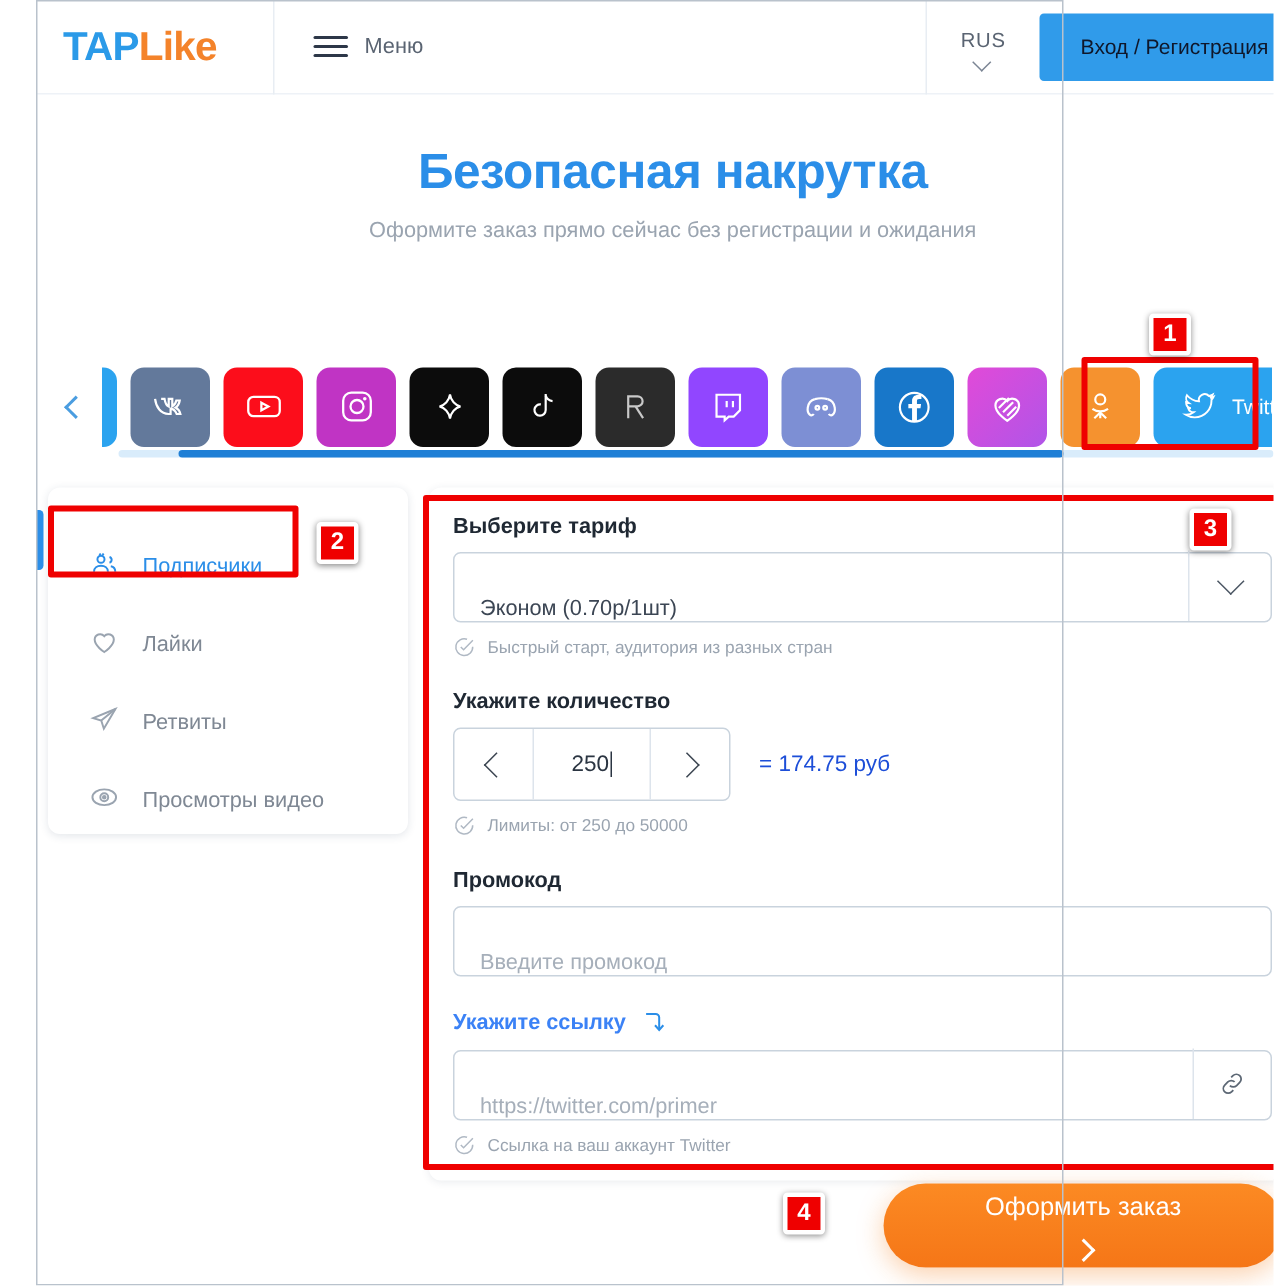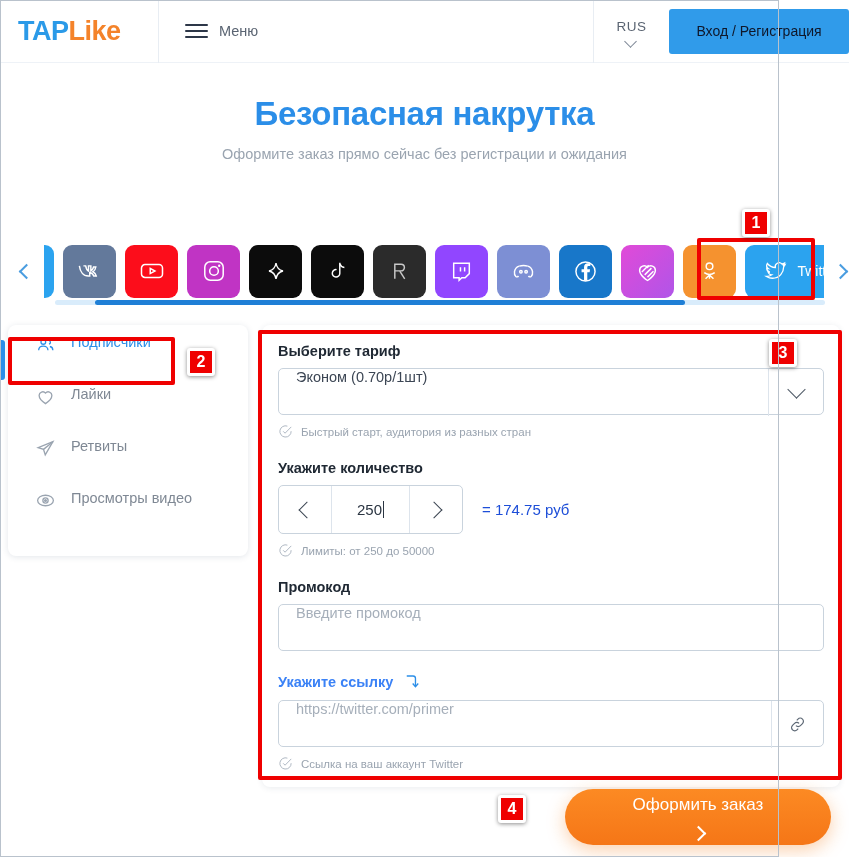--- a/index.html
+++ b/index.html
@@ -2,21 +2,21 @@
 <html lang="ru"><head>
 <meta charset="utf-8">
 <style>
   * { box-sizing: border-box; margin: 0; padding: 0; }
   html, body {
     width: 849px; height: 857px;
     font-family: "Liberation Sans", sans-serif;
     background: #ffffff;
     overflow: hidden;
   }
-  .page { position: relative; width: 779px; height: 857px; background:#fff; }
+  .page { position: relative; width: 685px; height: 857px; background:#fff;margin-left:24px; }
 
   
   .header {
     position: absolute; top:0; left:0; width:849px; height:63px;
     background:#ffffff; display:flex; align-items:center;
     border-bottom:1px solid #eef2f7;
   }
   .logo-wrap {
     width:159px; height:63px; display:flex; align-items:center;
     justify-content:flex-start; padding-left:18px;
@@ -110,21 +110,21 @@
   }
 
   
   .sidebar {
     position:absolute; left:8px; top:325px; width:240px;
     background:#fff; border-radius:8px;
     box-shadow:0 1px 6px rgba(40,60,90,0.13);
     padding:9px 0 14px 0;
   }
   .side-item {
-    position:relative; height:52px; display:flex; align-items:flex-start;
+    position:relative; height:52px; display:flex; align-items:flex-end;
     gap:14px; padding-left:26px; cursor:pointer;
   }
   .side-item .sicon { width:23px; display:flex; justify-content:center; color:#9aa4b0; }
   .side-item .slabel { font-size:14.5px; color:#7f8894; }
   .side-item.active .sicon { color:#2b8ee8; }
   .side-item.active .slabel { color:#2b8ee8; }
   .side-item.active::before {
     content:""; position:absolute; left:-8px; top:6px;
     width:5px; height:40px; background:#2b8ee8; border-radius:0 3px 3px 0;
   }
@@ -135,21 +135,21 @@
     background:#fff; border-radius:8px;
     box-shadow:0 1px 6px rgba(40,60,90,0.10);
     padding:18px 16px 16px 16px;
   }
   .f-label {
     font-size:14.5px; font-weight:bold; color:#1f2833; margin-bottom:9px;
   }
   .f-label.link-label { color:#3b82f6; display:flex; align-items:center; gap:9px; }
   .sel-box, .txt-box {
     width:100%; height:47px; border:1px solid #c9d3dd; border-radius:5px;
-    display:flex; align-items:flex-start; background:#fff;
+    display:flex; align-items:flex-end; background:#fff;
   }
   .sel-box .sel-val {
     flex:1; padding-left:17px; font-size:14.5px; color:#3c4654;
   }
   .sel-caret {
     width:55px; height:47px; border-left:1px solid #dde4ec;
     display:flex; align-items:center; justify-content:center; cursor:pointer;
   }
   .sel-caret i {
     width:13px; height:13px; border-right:1.8px solid #4b5663;

